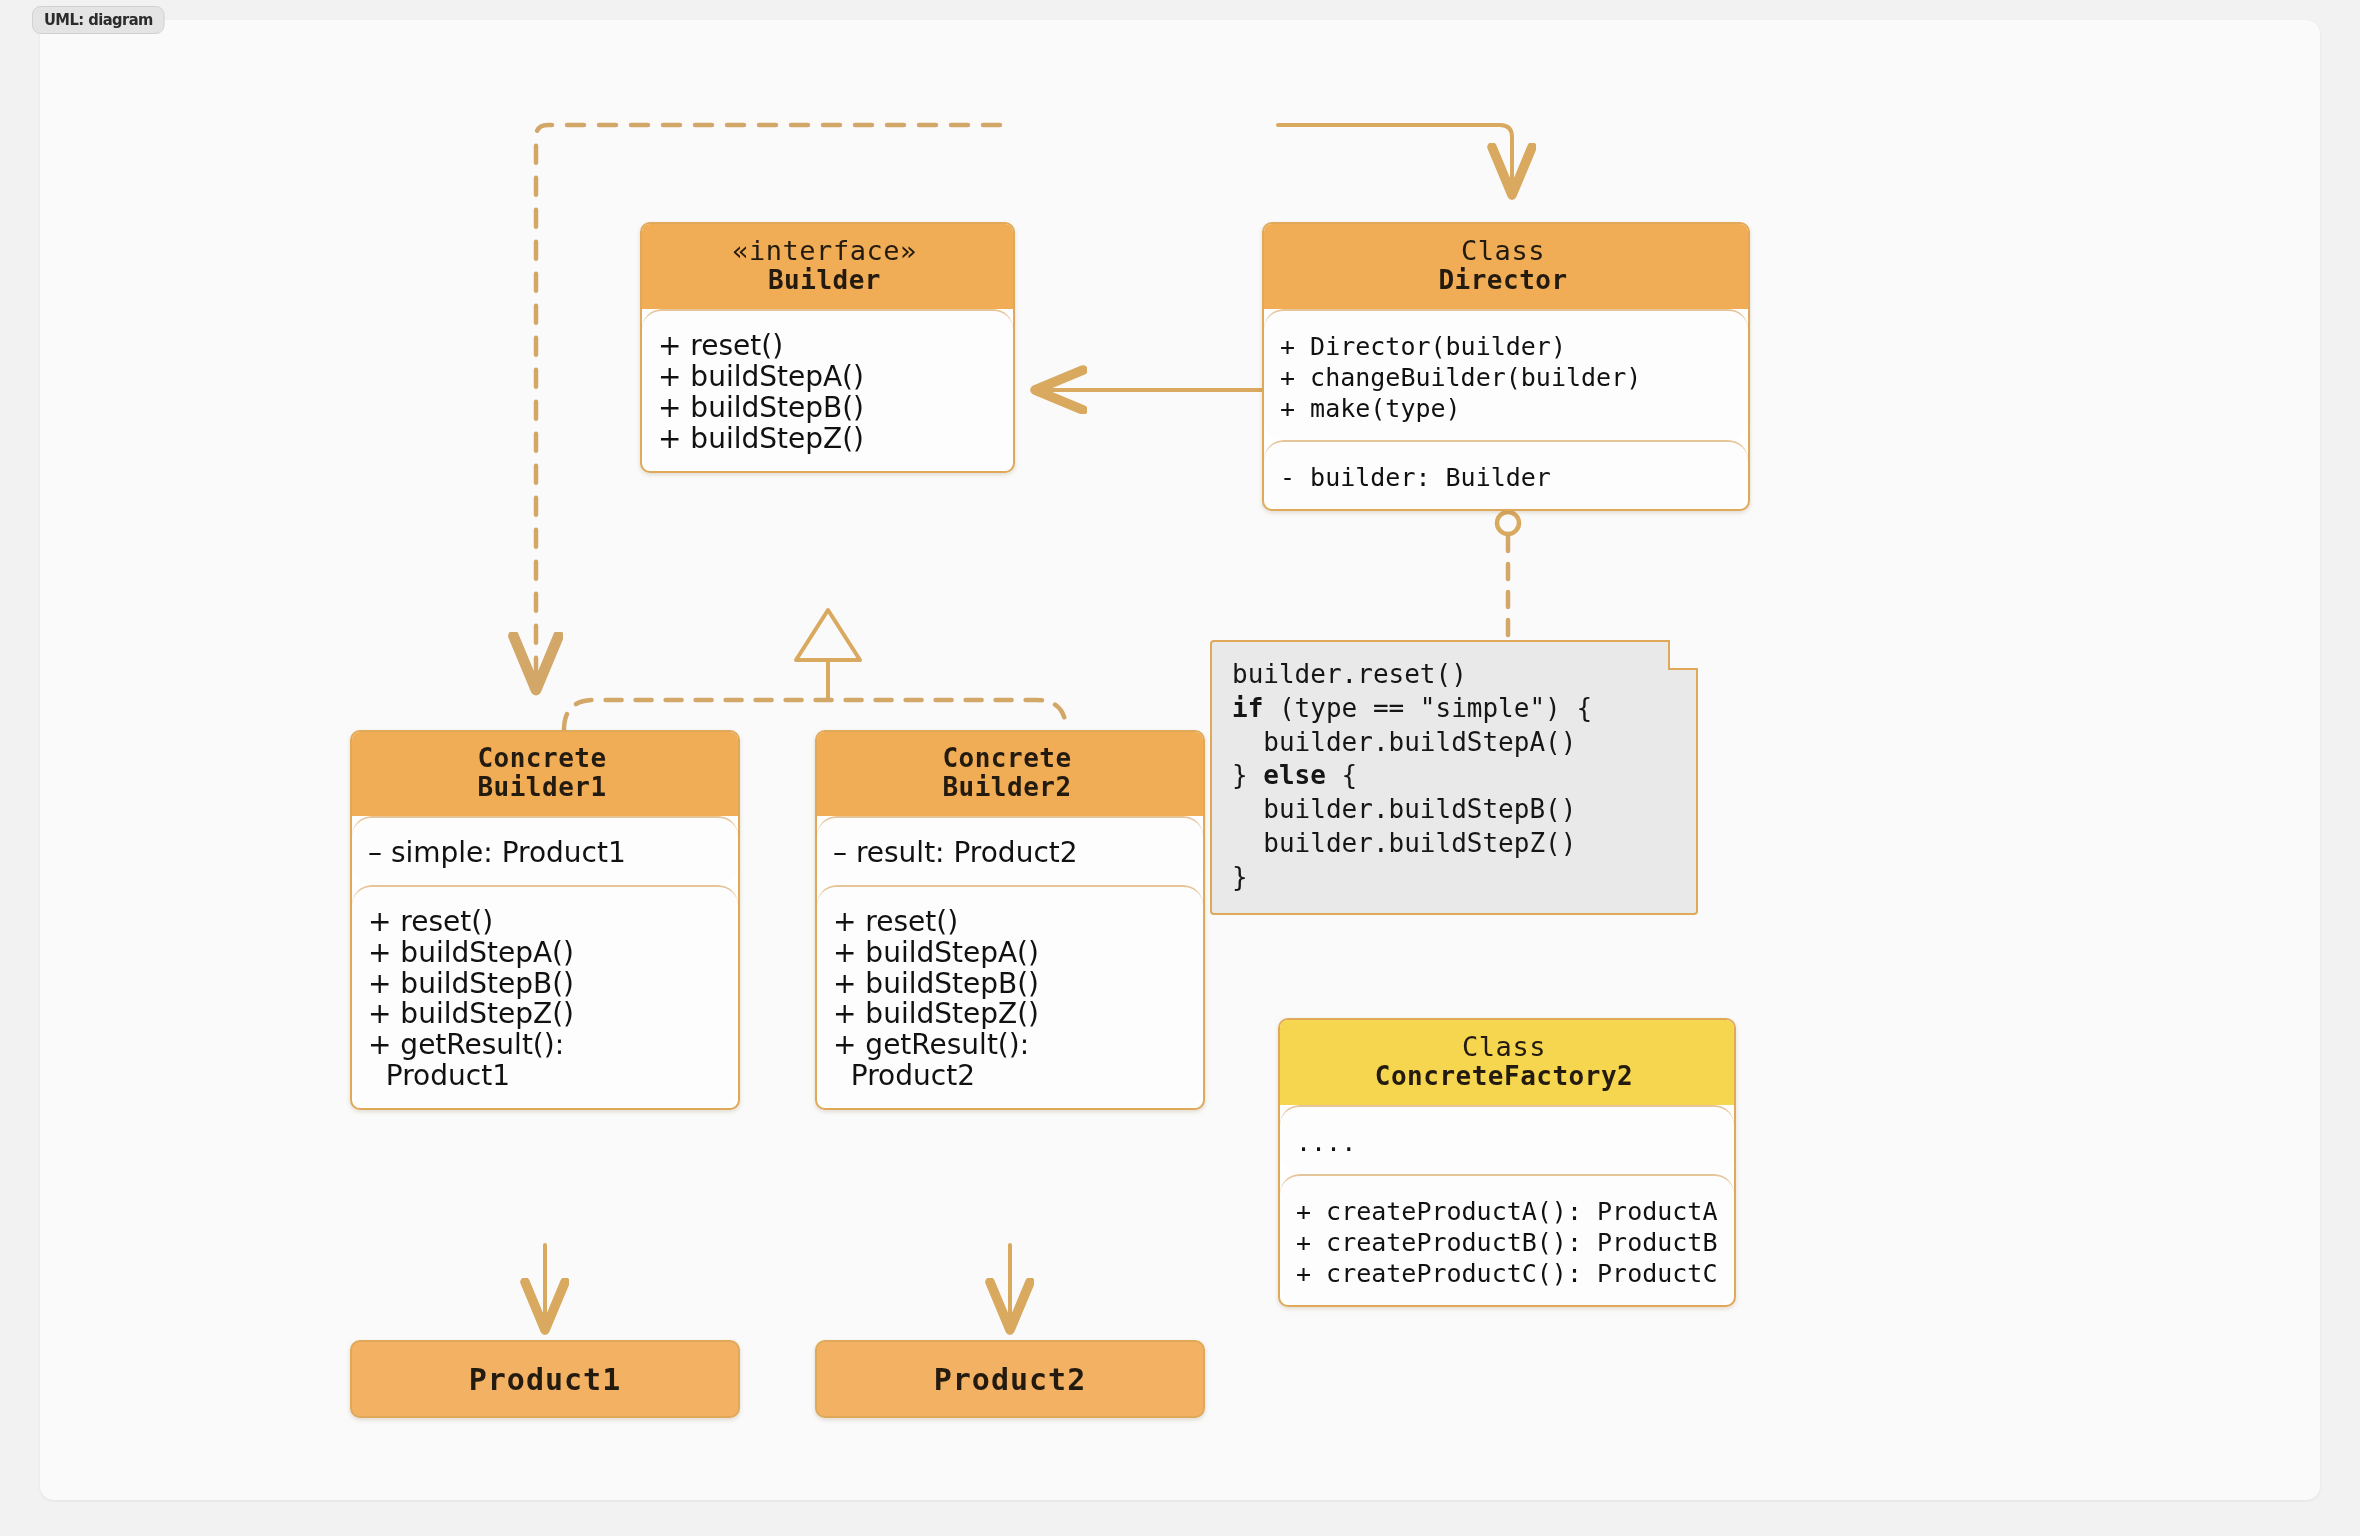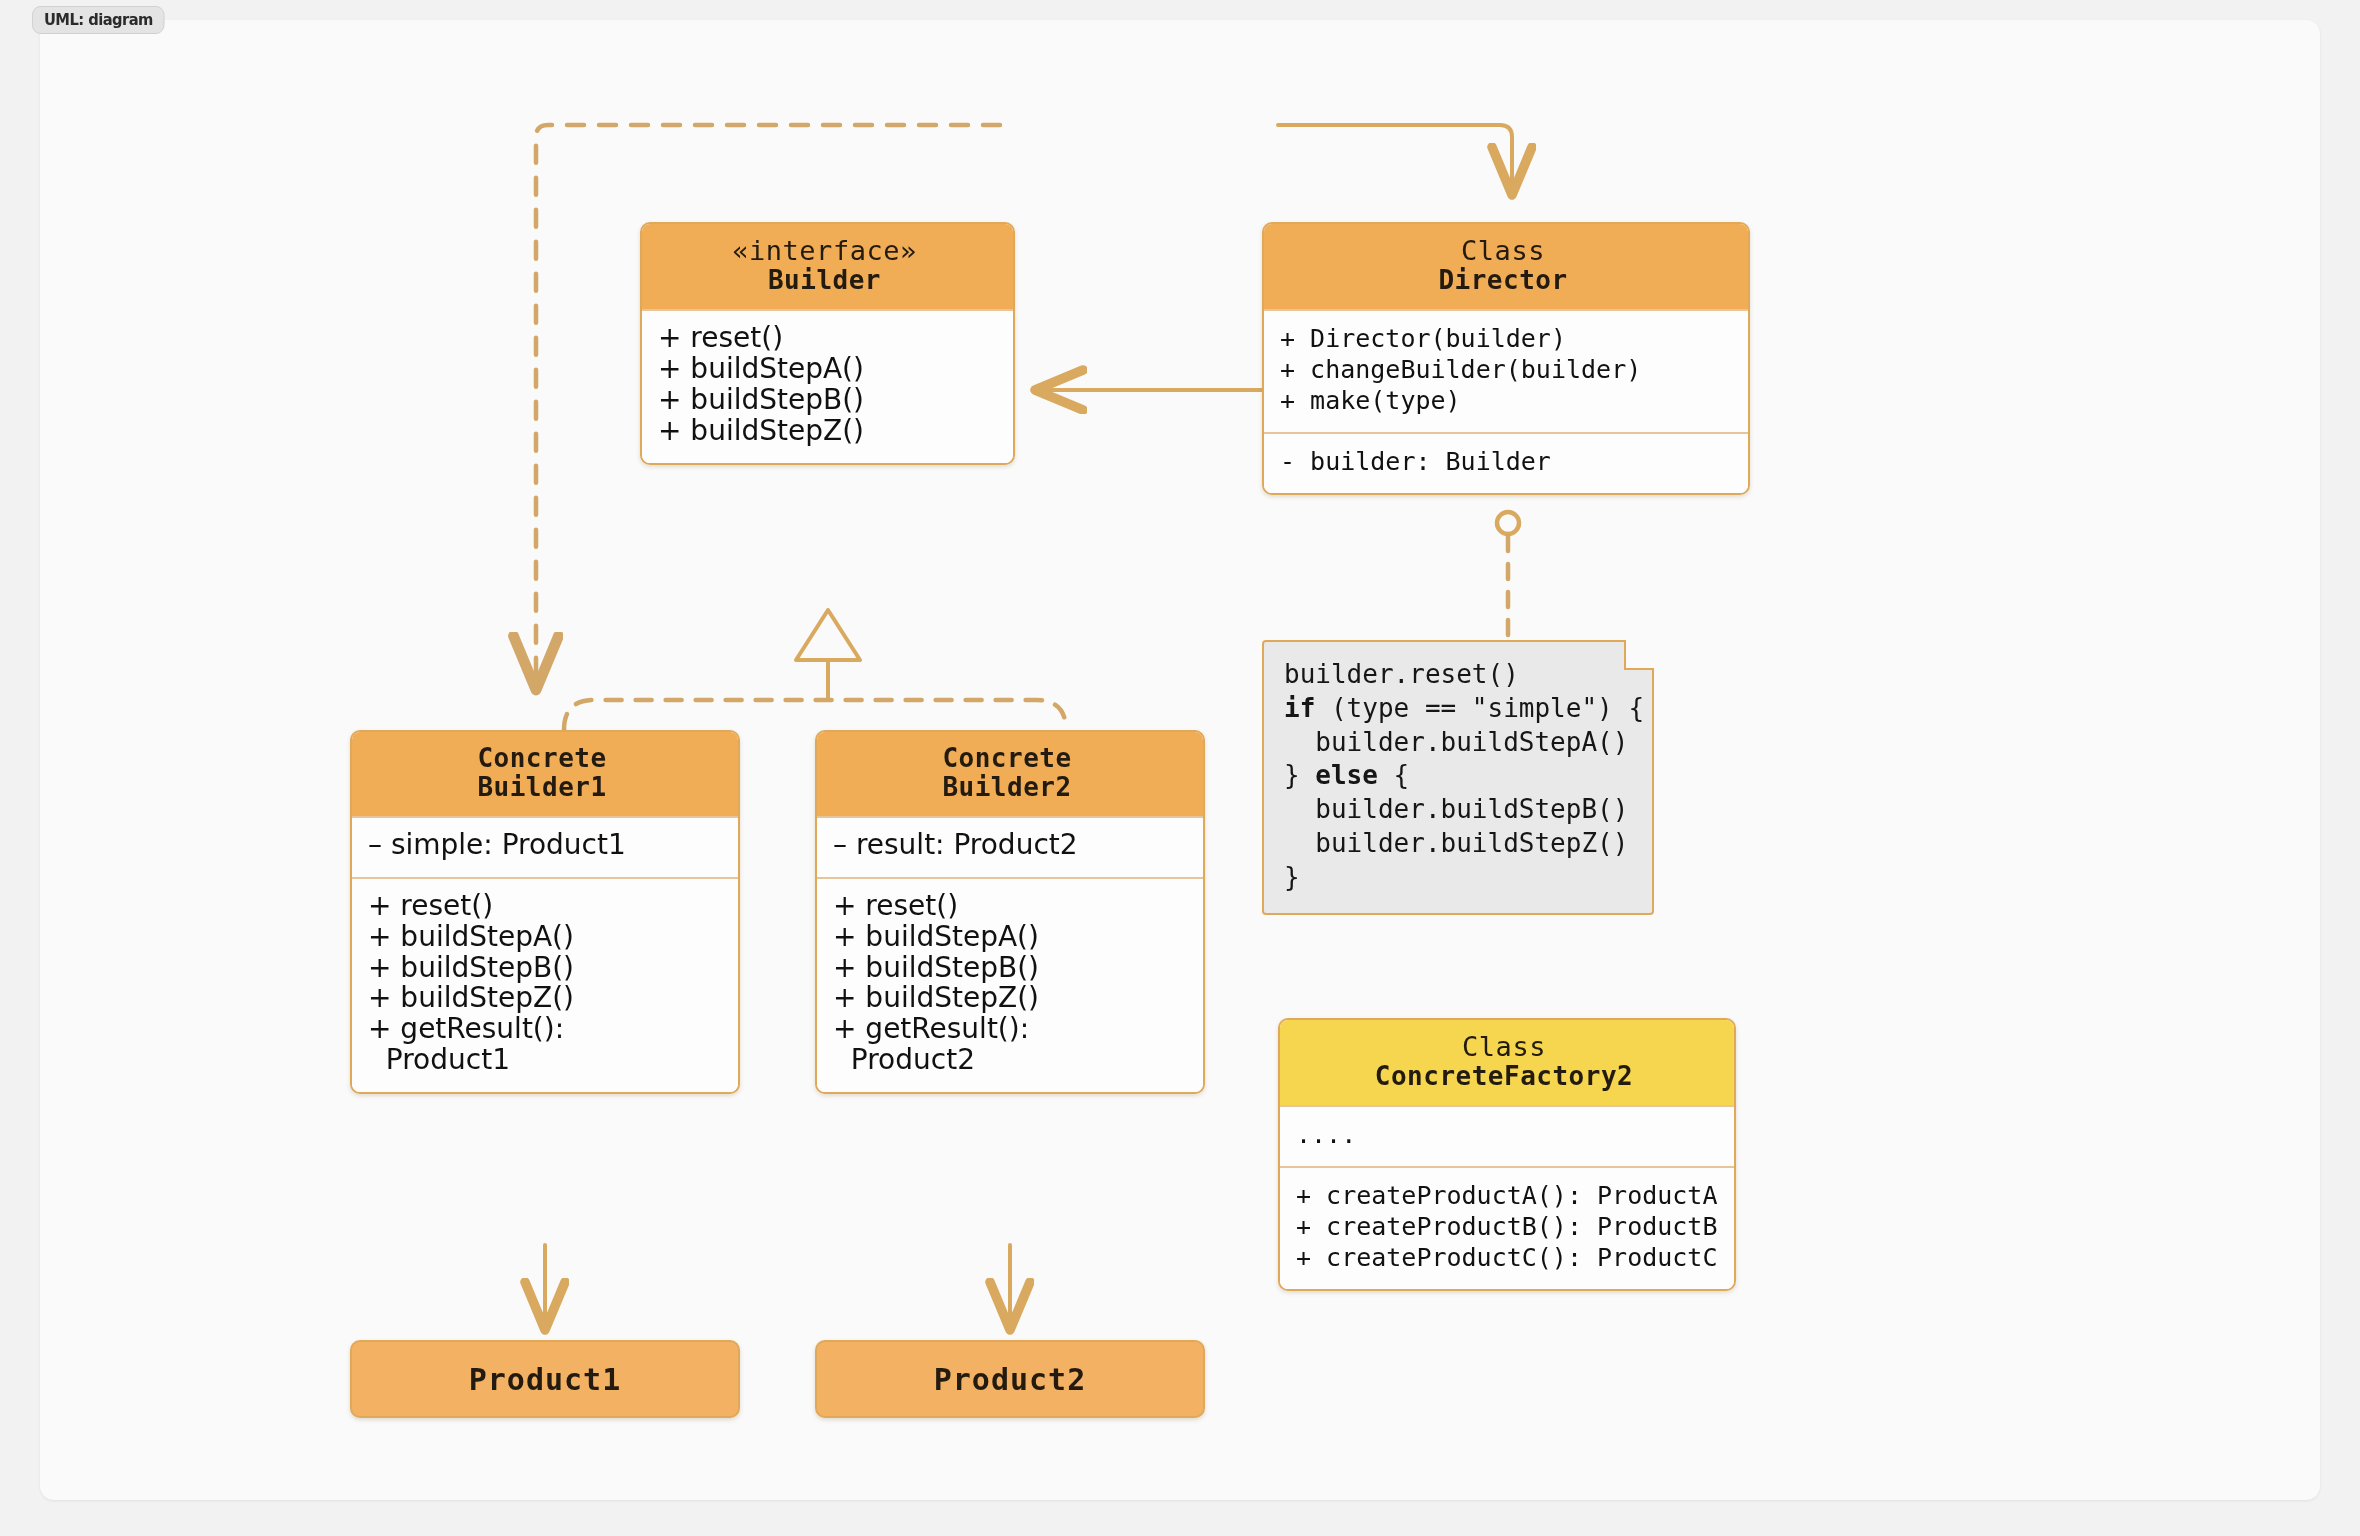--- a/index.html
+++ b/index.html
@@ -64,23 +64,24 @@
     letter-spacing: 0.5px;
   }
   .hdr .cname {
     display: block;
     font-size: 26px;
     font-weight: 700;
     letter-spacing: 0.5px;
   }
   .hdr-yellow { background: #f5d64e; }
   .sec {
-    padding: 12px 16px 16px 16px;
+    padding: 20px 16px 16px 16px;
     background: #fdfdfd;
     border-top: 2px solid #e7c59a;
+    border-radius: 20px;
   }
   .sec:first-of-type { border-top: none; }
   .sec .row {
     font-family: "DejaVu Sans", sans-serif;
     font-size: 28px;
     line-height: 1.10;
     color: #111;
     white-space: pre-wrap;
   }
   .sec.mono .row {
@@ -245,21 +246,21 @@
     </div>
   </div>
 
   <div class="product" style="left:350px; top:1340px; width:390px; height:78px;">
     <span>Product1</span>
   </div>
   <div class="product" style="left:815px; top:1340px; width:390px; height:78px;">
     <span>Product2</span>
   </div>
 
-  <div id="note" style="left:1262px; top:640px; width:392px;">
+  <div id="note" style="left:1210px; top:640px; width:488px;">
     <div class="fold"></div>
     <div class="cline">builder.reset()</div>
     <div class="cline"><b>if</b> (type == "simple") {</div>
     <div class="cline">  builder.buildStepA()</div>
     <div class="cline">} <b>else</b> {</div>
     <div class="cline">  builder.buildStepB()</div>
     <div class="cline">  builder.buildStepZ()</div>
     <div class="cline">}</div>
   </div>
 

